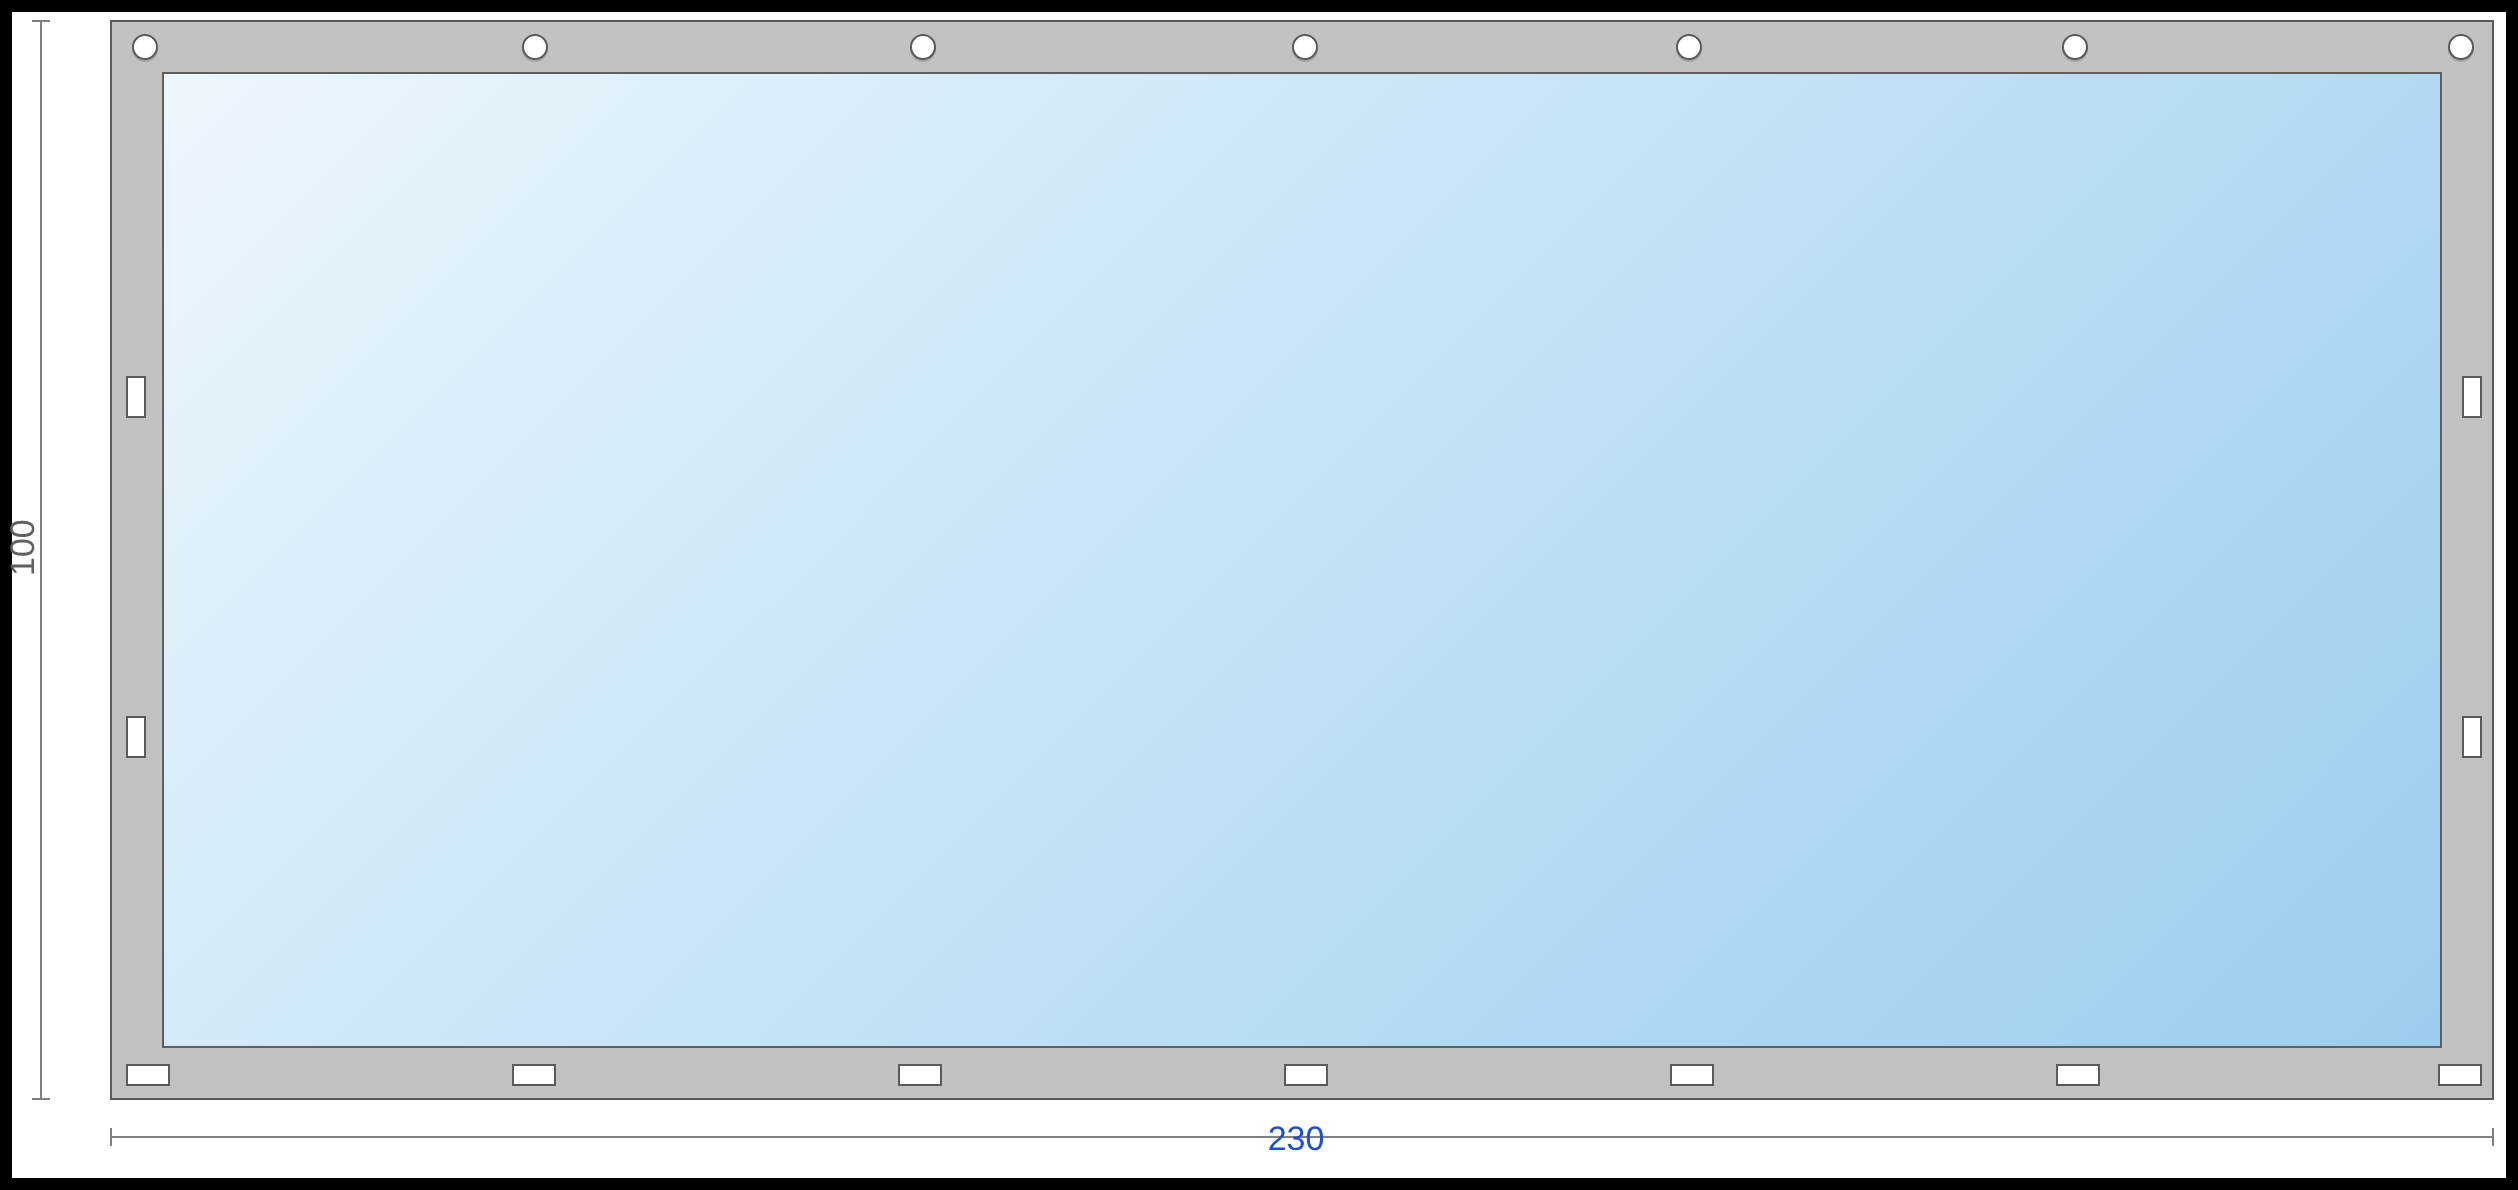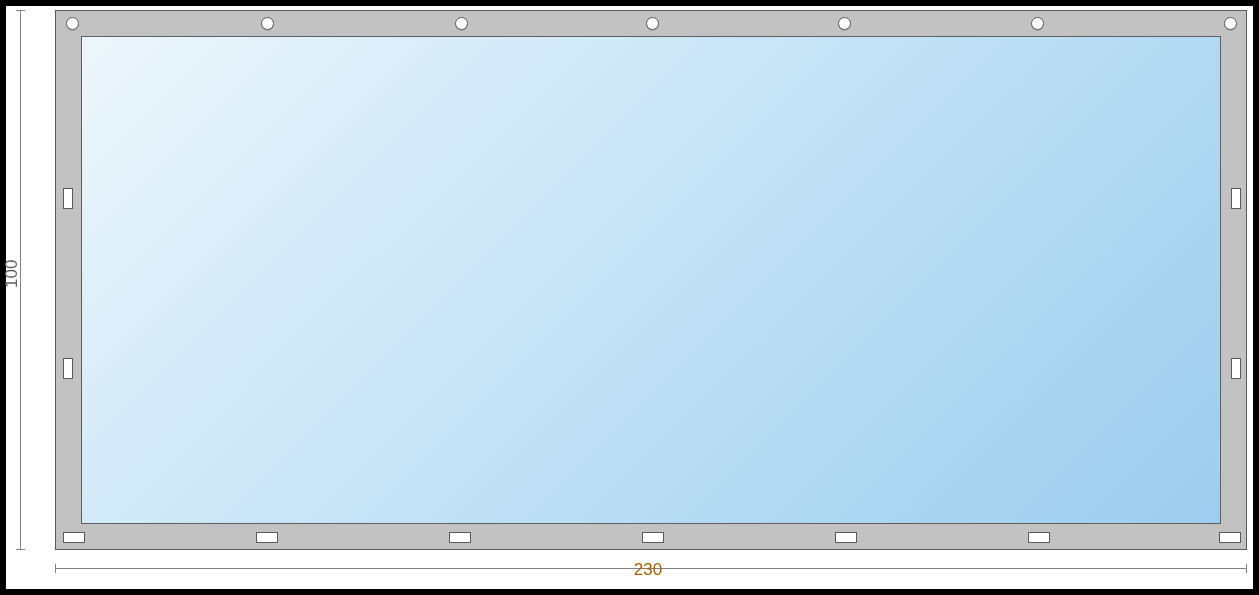--- a/index.html
+++ b/index.html
@@ -8,21 +8,21 @@
   
   .rail-v{position:absolute;left:14px;top:4px;width:1px;height:540px;background:#808080}
   .rail-v::before,.rail-v::after{content:"";position:absolute;left:-4px;width:9px;height:1px;background:#808080}
   .rail-v::before{top:0}
   .rail-v::after{bottom:0}
   .rail-v-label{position:absolute;left:-4px;width:20px;text-align:center;transform:rotate(-90deg);transform-origin:center;color:#606060;font-size:17px;top:262px}
   .rail-h{position:absolute;left:49px;top:562px;height:1px;width:1192px;background:#808080}
   .rail-h::before,.rail-h::after{content:"";position:absolute;top:-4px;height:9px;width:1px;background:#808080}
   .rail-h::before{left:0}
   .rail-h::after{right:0}
-  .rail-h-label{position:absolute;top:554px;width:40px;text-align:center;color:#a16207;font-size:17px;left:622px}
+  .rail-h-label{position:absolute;top:554px;width:40px;text-align:center;color:#1d4ed8;font-size:17px;left:622px}
   
   .tarp{position:absolute;left:49px;top:4px;width:1192px;height:540px;background:#c2c2c2;border:1px solid #5a5a5a;box-sizing:border-box}
   .cover{position:absolute;left:25px;top:25px;right:25px;bottom:25px;border:1px solid #5f5f5f;
     background:linear-gradient(135deg,#edf6fb 0%,#d7ecf9 25%,#c3e2f6 50%,#aed7f2 75%,#9dcdee 100%);}
   .eyelet{position:absolute;width:13px;height:13px;border-radius:50%;background:#fff;border:1.5px solid #5a5a5a;box-shadow:0 1px 0 rgba(0,0,0,.15);box-sizing:border-box}
   .loop-h{position:absolute;width:22px;height:11px;background:#fff;border:1.5px solid #5a5a5a;box-sizing:border-box}
   .loop-v{position:absolute;width:10px;height:21px;background:#fff;border:1.5px solid #5a5a5a;box-sizing:border-box}
 </style>
 </head>
 <body>

